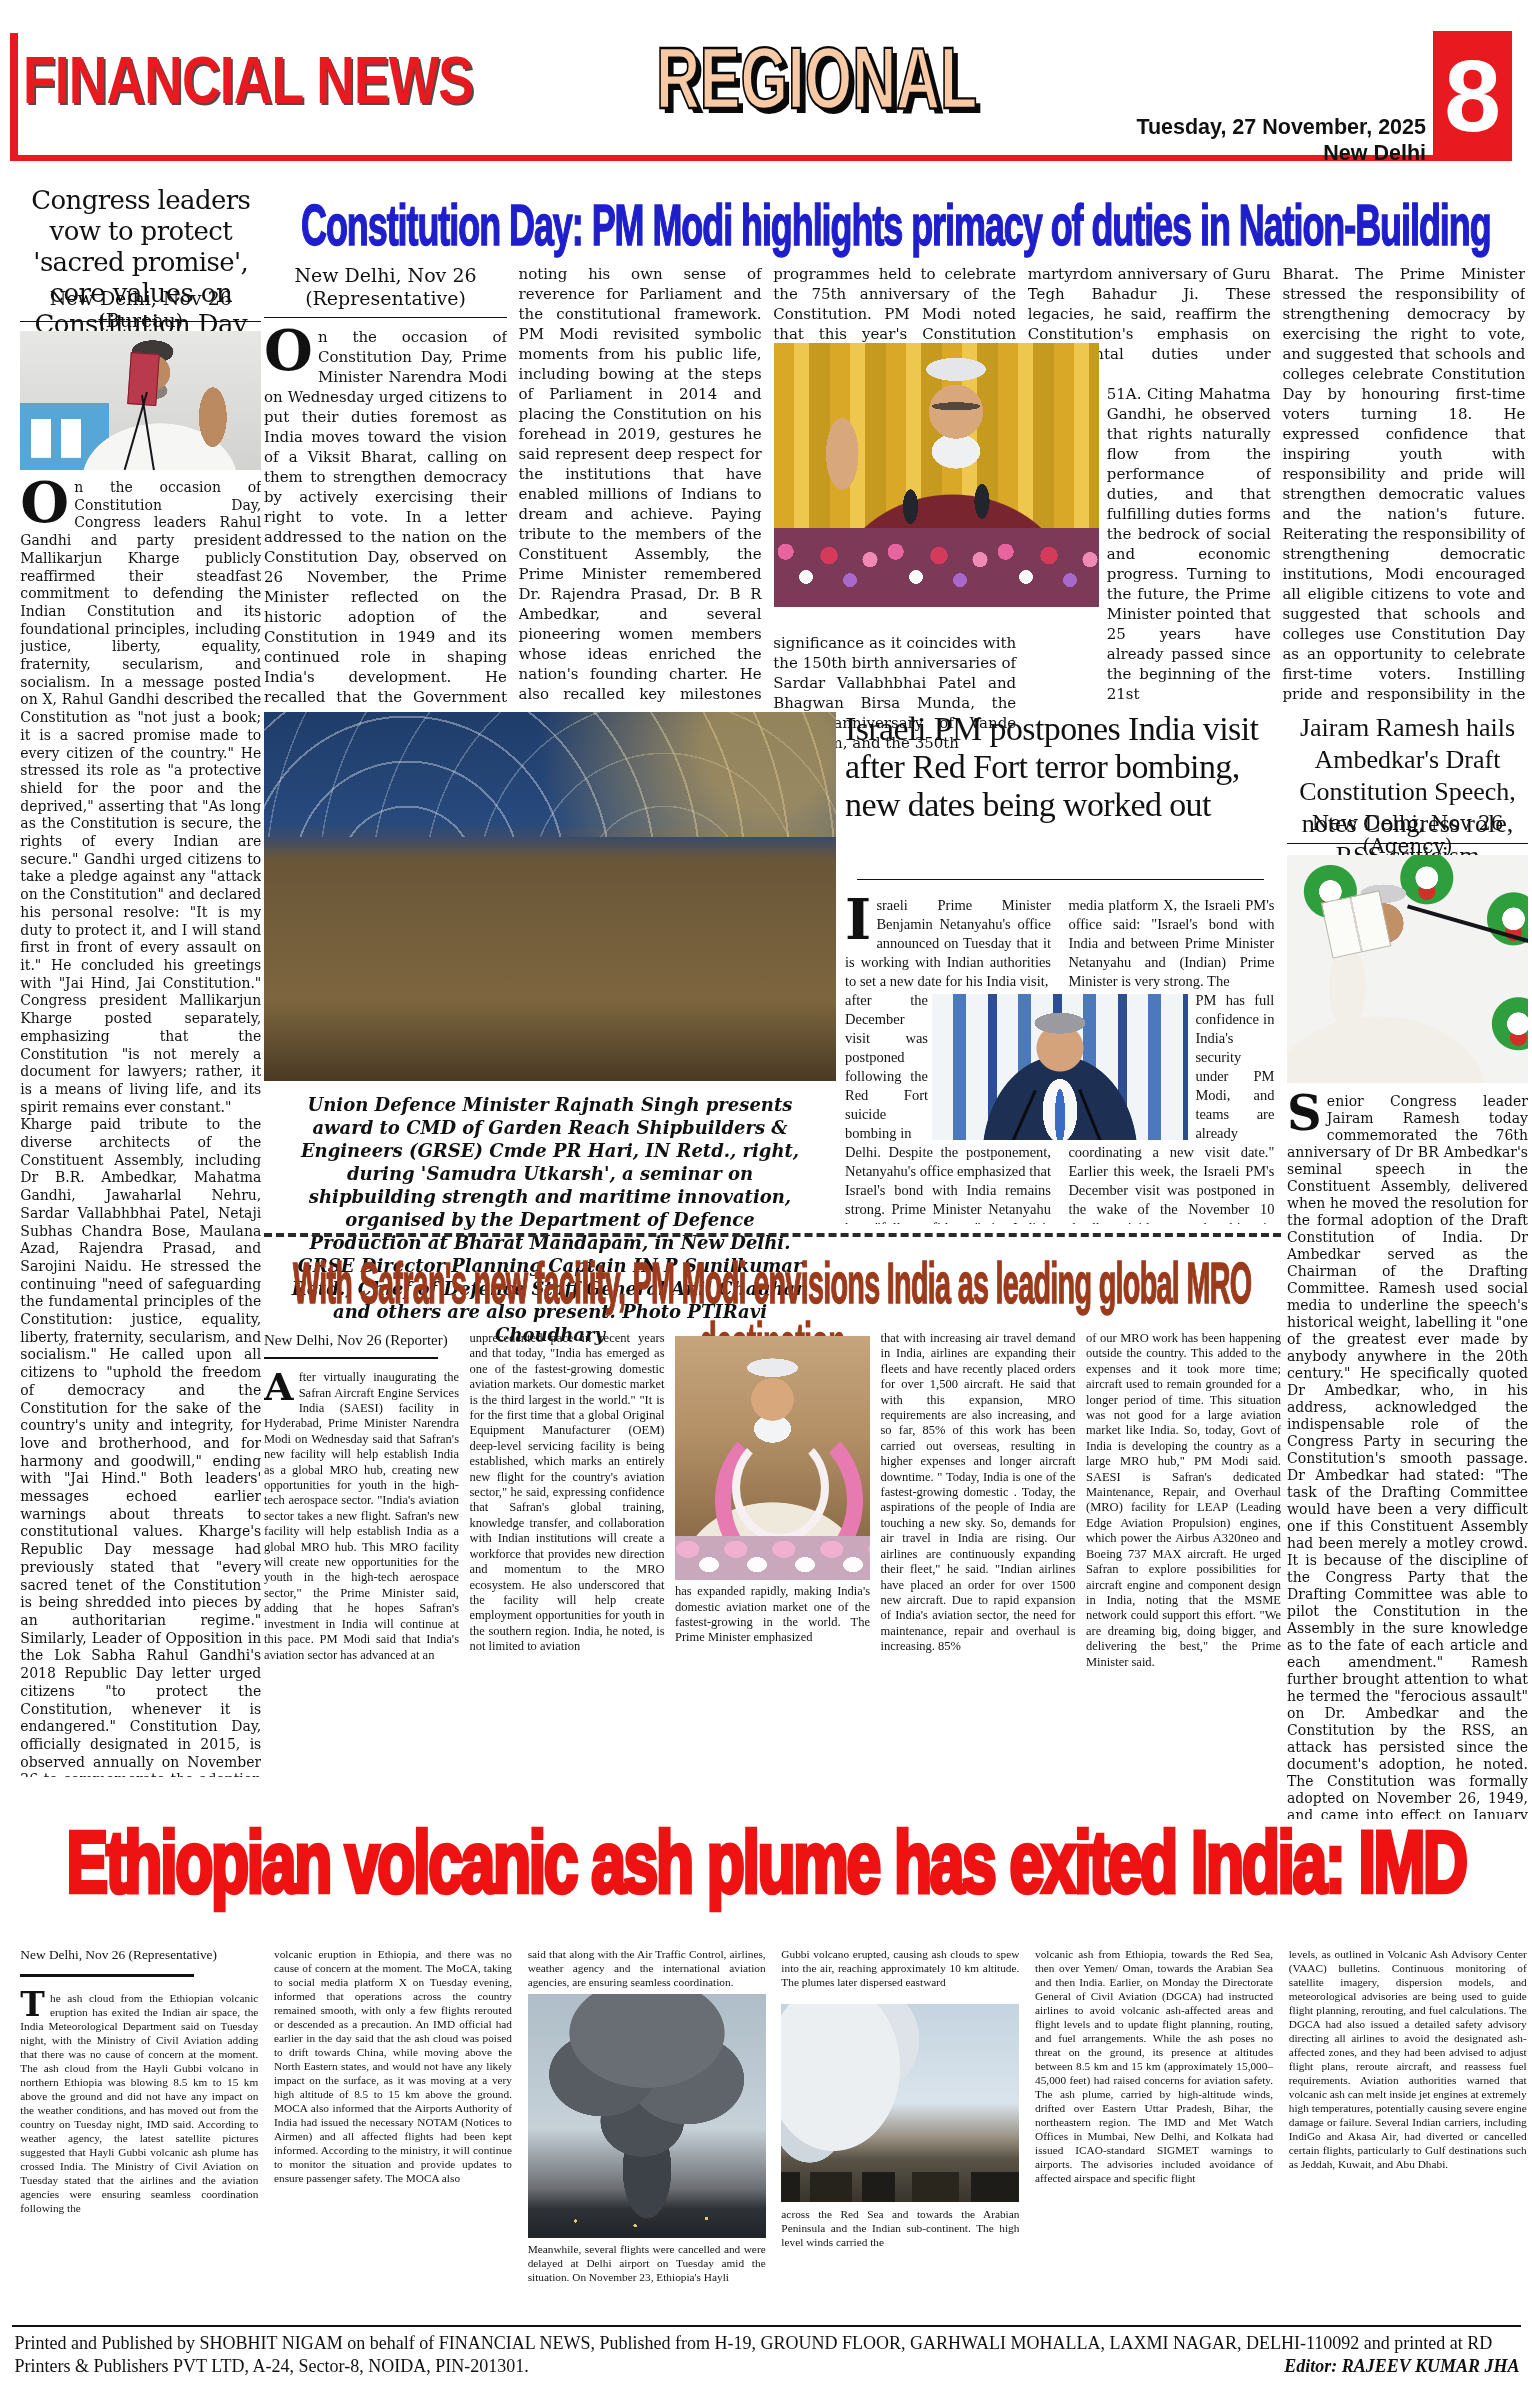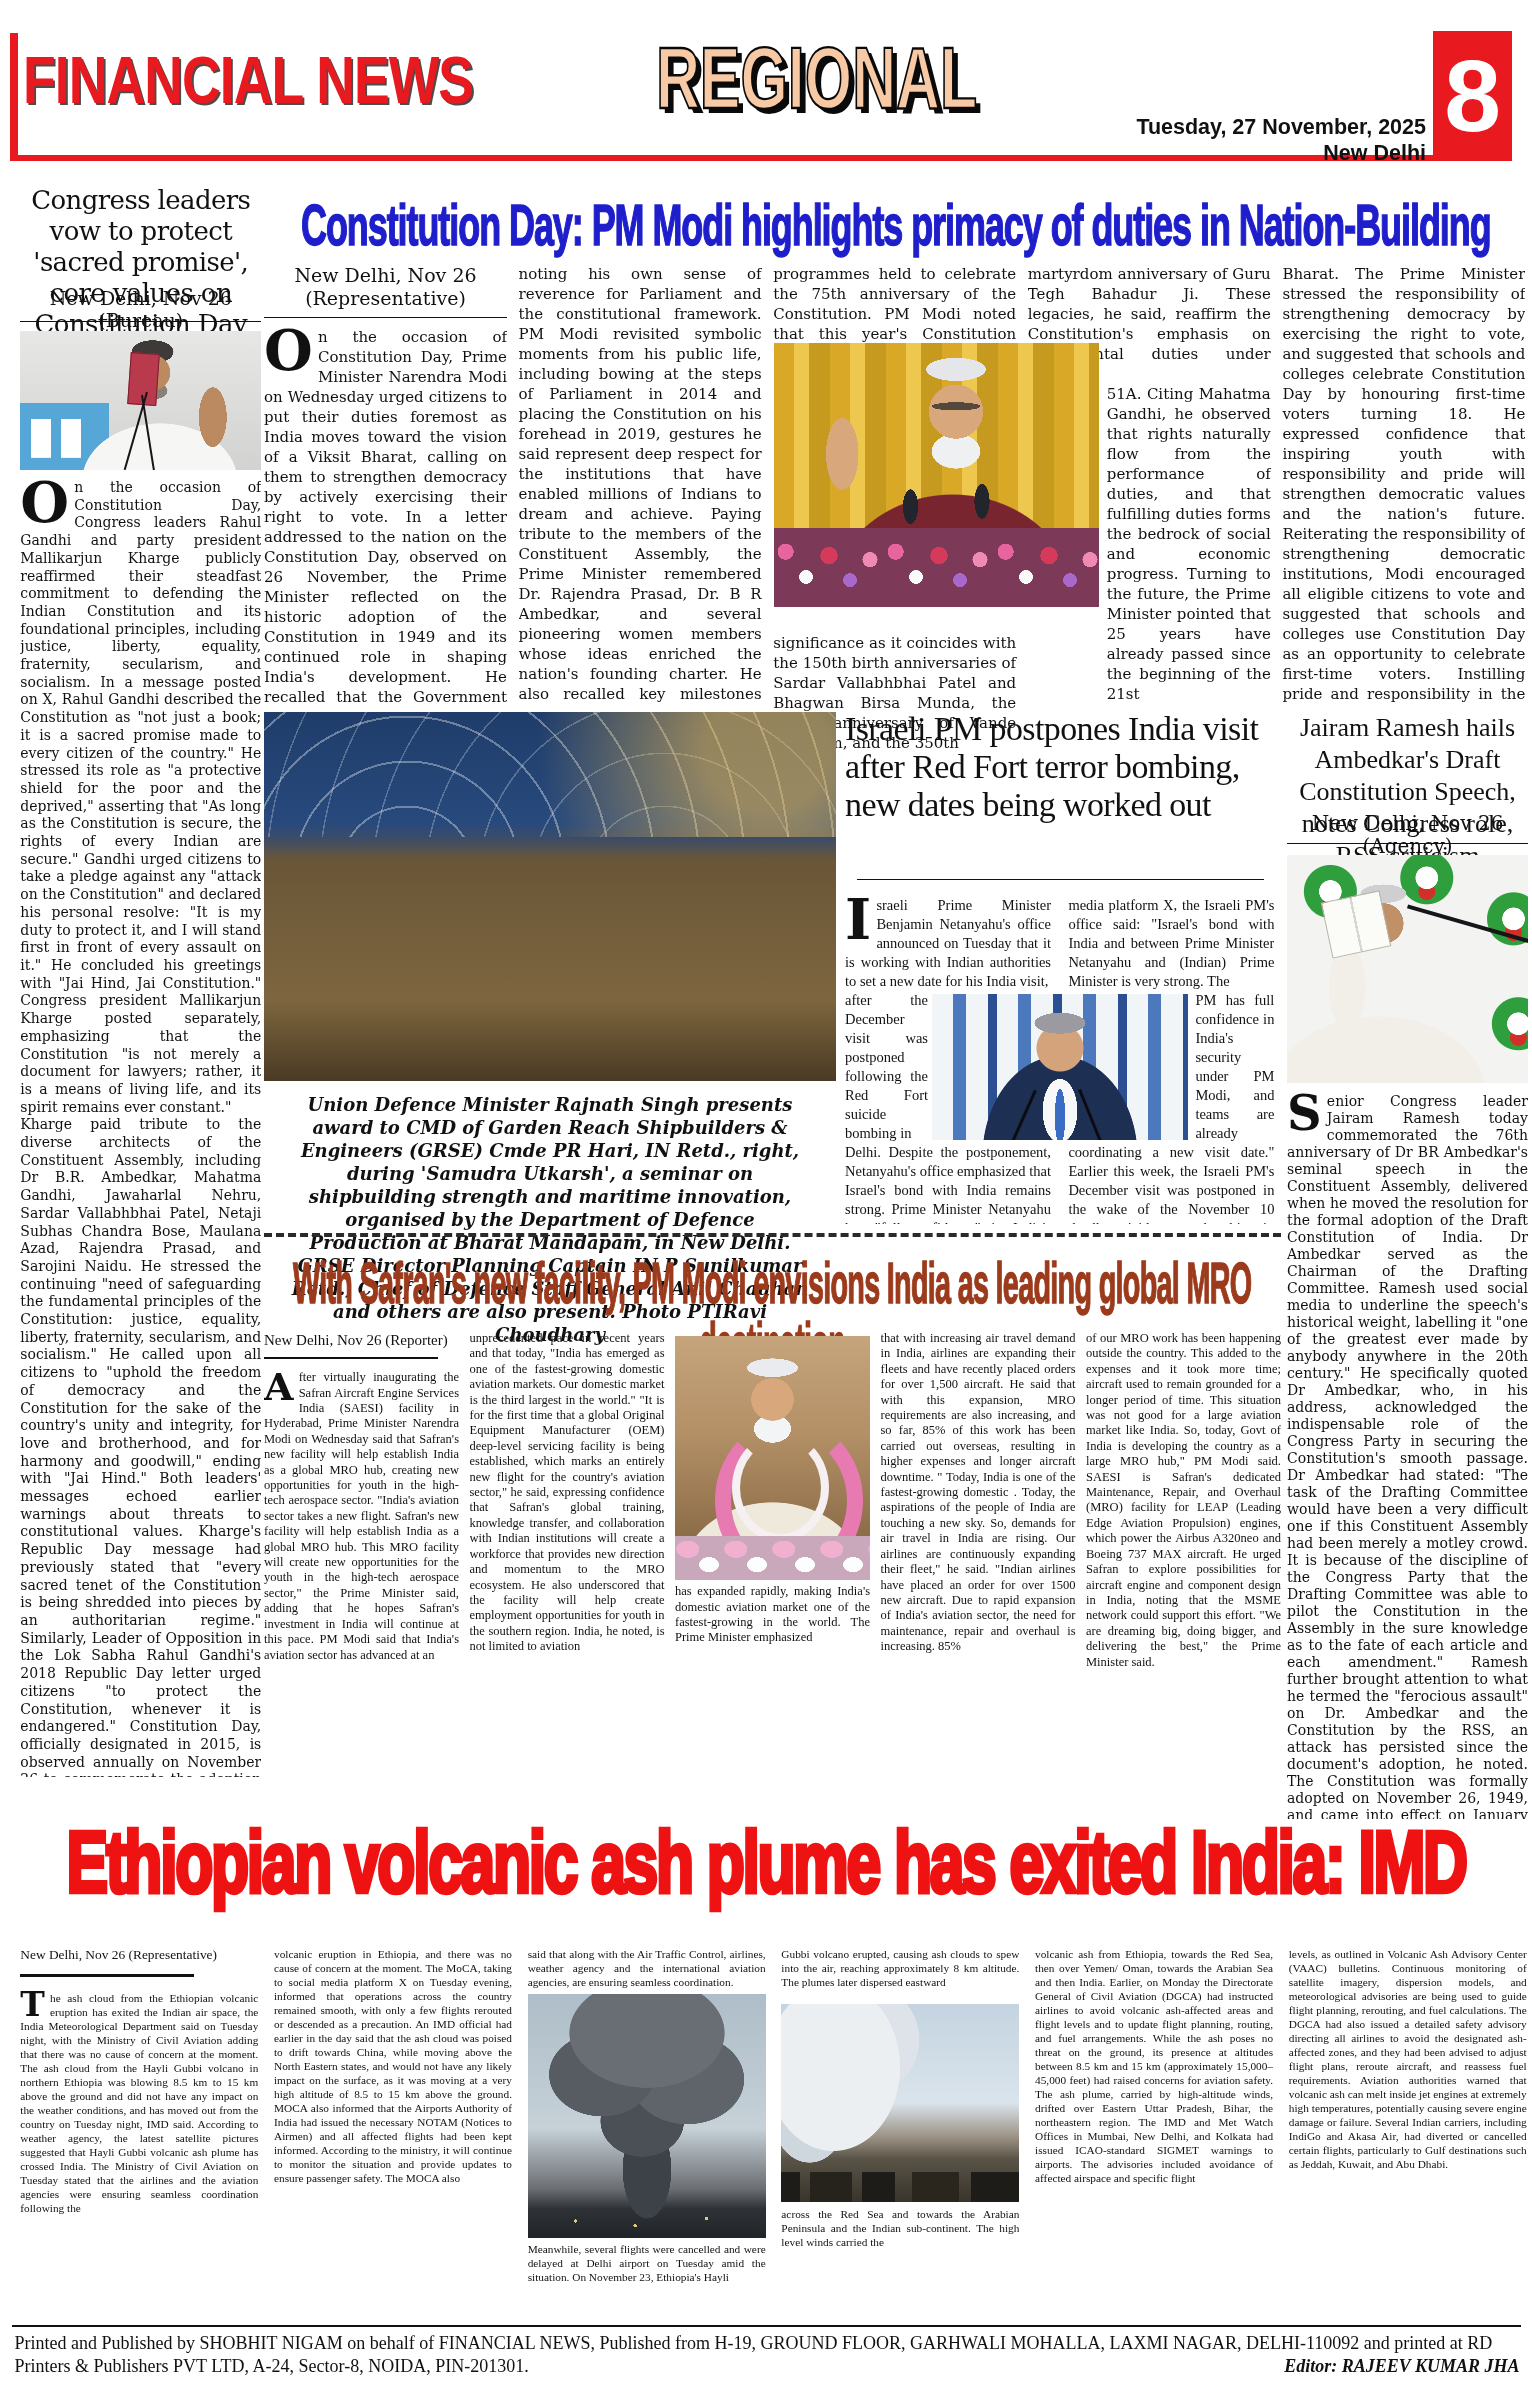--- a/index.html
+++ b/index.html
@@ -346,21 +346,21 @@
     </div>
     <div class="ecol just clip">volcanic eruption in Ethiopia, and there was no cause of concern at the moment. The MoCA, taking to social media platform X on Tuesday evening, informed that operations across the country remained smooth, with only a few flights rerouted or descended as a precaution. An IMD official had earlier in the day said that the ash cloud was poised to drift towards China, while moving above the North Eastern states, and would not have any likely impact on the surface, as it was moving at a very high altitude of 8.5 to 15 km above the ground. MOCA also informed that the Airports Authority of India had issued the necessary NOTAM (Notices to Airmen) and all affected flights had been kept informed. According to the ministry, it will continue to monitor the situation and provide updates to ensure passenger safety. The MOCA also</div>
     <div class="ecol just clip">
       <div class="just">said that along with the Air Traffic Control, airlines, weather agency and the international aviation agencies, are ensuring seamless coordination.</div>
       <div id="ph-vol1">
         <div class="ph-child v1-plume" style="position:absolute;inset:0;"></div>
       </div>
       <div class="just">Meanwhile, several flights were cancelled and were delayed at Delhi airport on Tuesday amid the situation. On November 23, Ethiopia's Hayli</div>
     </div>
     <div class="ecol just clip">
-      <div class="just">Gubbi volcano erupted, causing ash clouds to spew into the air, reaching approximately 8 km altitude. The plumes later dispersed eastward</div>
+      <div class="just">Gubbi volcano erupted, causing ash clouds to spew into the air, reaching approximately 10 km altitude. The plumes later dispersed eastward</div>
       <div id="ph-vol2">
         <div class="ph-child v2-plume" style="position:absolute;inset:0;"></div>
         <div class="v2-street" style="position:absolute;"></div>
       </div>
       <div class="just">across the Red Sea and towards the Arabian Peninsula and the Indian sub-continent. The high level winds carried the</div>
     </div>
     <div class="ecol just clip">volcanic ash from Ethiopia, towards the Red Sea, then over Yemen/ Oman, towards the Arabian Sea and then India. Earlier, on Monday the Directorate General of Civil Aviation (DGCA) had instructed airlines to avoid volcanic ash-affected areas and flight levels and to update flight planning, routing, and fuel arrangements. While the ash poses no threat on the ground, its presence at altitudes between 8.5 km and 15 km (approximately 15,000–45,000 feet) had raised concerns for aviation safety. The ash plume, carried by high-altitude winds, drifted over Eastern Uttar Pradesh, Bihar, the northeastern region. The IMD and Met Watch Offices in Mumbai, New Delhi, and Kolkata had issued ICAO-standard SIGMET warnings to airports. The advisories included avoidance of affected airspace and specific flight</div>
     <div class="ecol just clip">levels, as outlined in Volcanic Ash Advisory Center (VAAC) bulletins. Continuous monitoring of satellite imagery, dispersion models, and meteorological advisories are being used to guide flight planning, rerouting, and fuel calculations. The DGCA had also issued a detailed safety advisory directing all airlines to avoid the designated ash-affected zones, and they had been advised to adjust flight plans, reroute aircraft, and reassess fuel requirements. Aviation authorities warned that volcanic ash can melt inside jet engines at extremely high temperatures, potentially causing severe engine damage or failure. Several Indian carriers, including IndiGo and Akasa Air, had diverted or cancelled certain flights, particularly to Gulf destinations such as Jeddah, Kuwait, and Abu Dhabi.</div>
   </div>
 

